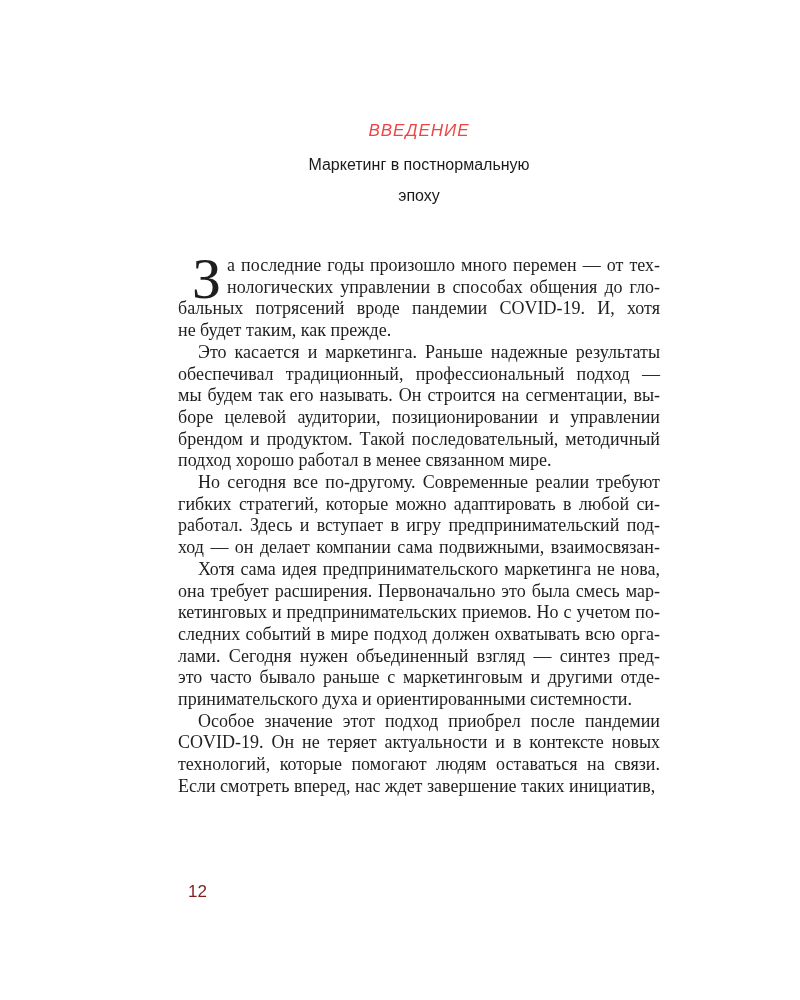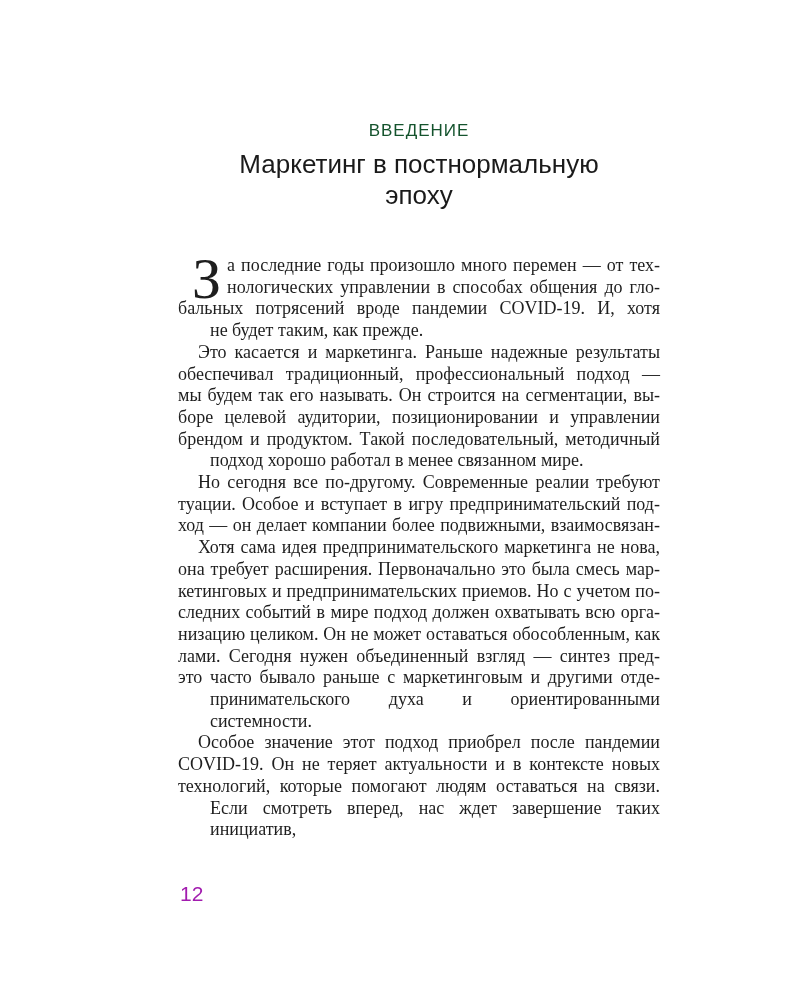--- a/index.html
+++ b/index.html
@@ -23,60 +23,61 @@
     width: 482px;
   }
   .kicker {
     margin-top: 121px;
     text-align: center;
     font-family: "Liberation Sans", sans-serif;
     font-size: 17px;
     line-height: 20px;
     letter-spacing: 1px;
     font-weight: 400;
-    color: #14532d;
+    color: #ef4444;
+    font-style: italic;
   }
   .title {
     margin-top: 8px;
     text-align: center;
     font-family: "Liberation Sans", sans-serif;
-    font-size: 26px;
+    font-size: 16px;
     line-height: 31px;
     font-weight: 400;
     color: #1a1a1a;
   }
   .body-text {
     margin-top: 44px;
     font-size: 18px;
     line-height: 21.7px;
   }
   .paragraph { margin: 0; }
   .line {
     text-align: justify;
     text-align-last: justify;
     white-space: normal;
   }
-  .line.last { text-align-last: left; margin-left: 32px; }
+  .line.last { text-align-last: left; }
   .line.indent { text-indent: 20px; }
   .dropcap {
     float: left;
     height: 43px;
     margin: 0 6px 0 14px;
     font-size: 58px;
     line-height: 47px;
     font-family: "Liberation Serif", serif;
     color: #1e1e1e;
   }
   .page-number {
     position: absolute;
-    left: 180px;
+    left: 188px;
     top: 882px;
     font-family: "Liberation Sans", sans-serif;
-    font-size: 21px;
-    color: #a21caf;
+    font-size: 17px;
+    color: #7f1d1d;
   }
 </style>
 </head>
 <body>
 
 <div class="page">
   <div class="content">
     <div class="kicker">ВВЕДЕНИЕ</div>
     <div class="title">
       <div>Маркетинг в постнормальную</div>
@@ -93,29 +94,29 @@
         <div class="paragraph">
           <div class="line indent">Это касается и маркетинга. Раньше надежные результаты</div>
           <div class="line">обеспечивал традиционный, профессиональный подход —</div>
           <div class="line">мы будем так его называть. Он строится на сегментации, вы-</div>
           <div class="line">боре целевой аудитории, позиционировании и управлении</div>
           <div class="line">брендом и продуктом. Такой последовательный, методичный</div>
           <div class="line last">подход хорошо работал в менее связанном мире.</div>
         </div>
         <div class="paragraph">
           <div class="line indent">Но сегодня все по-другому. Современные реалии требуют</div>
-          <div class="line">туации. Особое и вступает в игру предпринимательский под-</div>
-          <div class="line">ход — он делает компании более подвижными, взаимосвязан-</div>
+          <div class="line">гибких стратегий, которые можно адаптировать в любой си-</div>
+          <div class="line">работал. Здесь и вступает в игру предпринимательский под-</div>
+          <div class="line">ход — он делает компании сама подвижными, взаимосвязан-</div>
         </div>
         <div class="paragraph">
           <div class="line indent">Хотя сама идея предпринимательского маркетинга не нова,</div>
           <div class="line">она требует расширения. Первоначально это была смесь мар-</div>
           <div class="line">кетинговых и предпринимательских приемов. Но с учетом по-</div>
           <div class="line">следних событий в мире подход должен охватывать всю орга-</div>
-          <div class="line">низацию целиком. Он не может оставаться обособленным, как</div>
           <div class="line">лами. Сегодня нужен объединенный взгляд — синтез пред-</div>
           <div class="line">это часто бывало раньше с маркетинговым и другими отде-</div>
           <div class="line last">принимательского духа и ориентированными системности.</div>
         </div>
         <div class="paragraph">
           <div class="line indent">Особое значение этот подход приобрел после пандемии</div>
           <div class="line">COVID-19. Он не теряет актуальности и в контексте новых</div>
           <div class="line">технологий, которые помогают людям оставаться на связи.</div>
           <div class="line last">Если смотреть вперед, нас ждет завершение таких инициатив,</div>
         </div>

